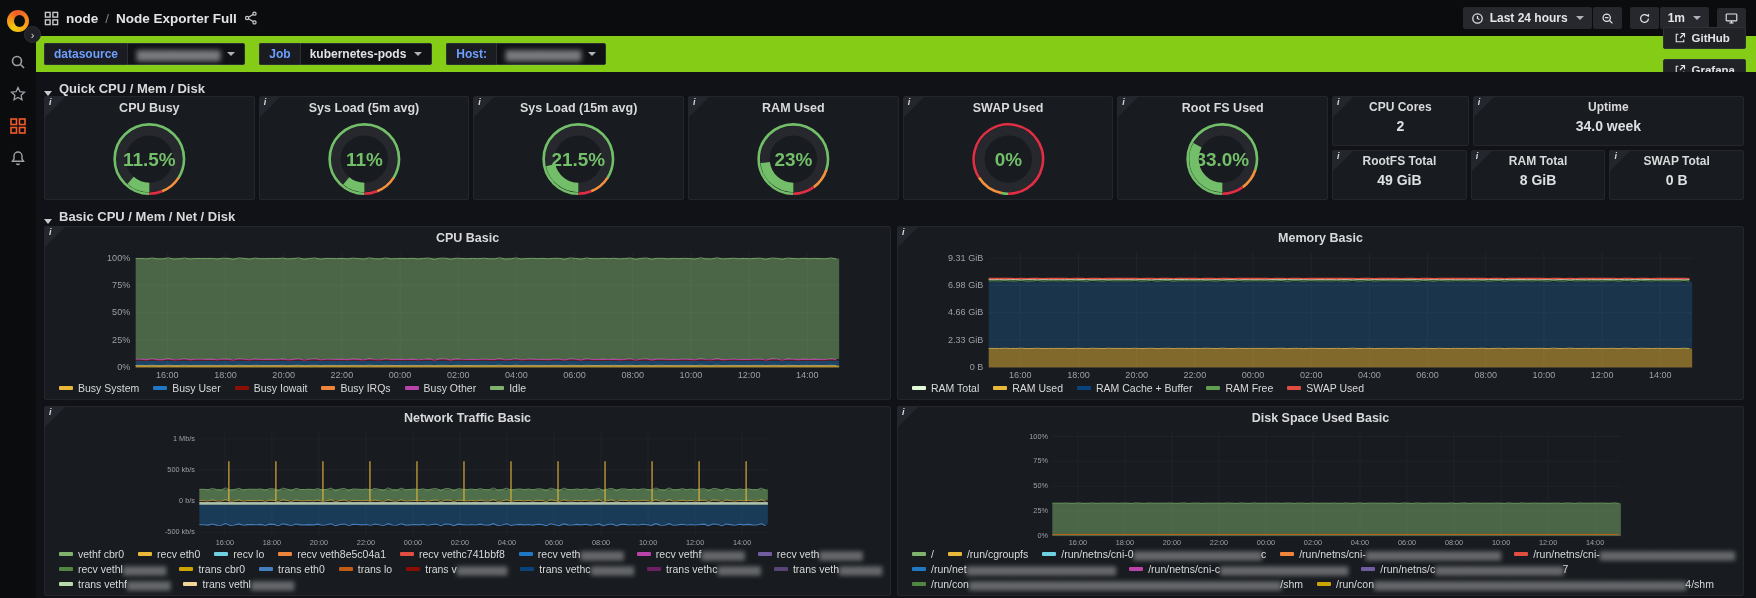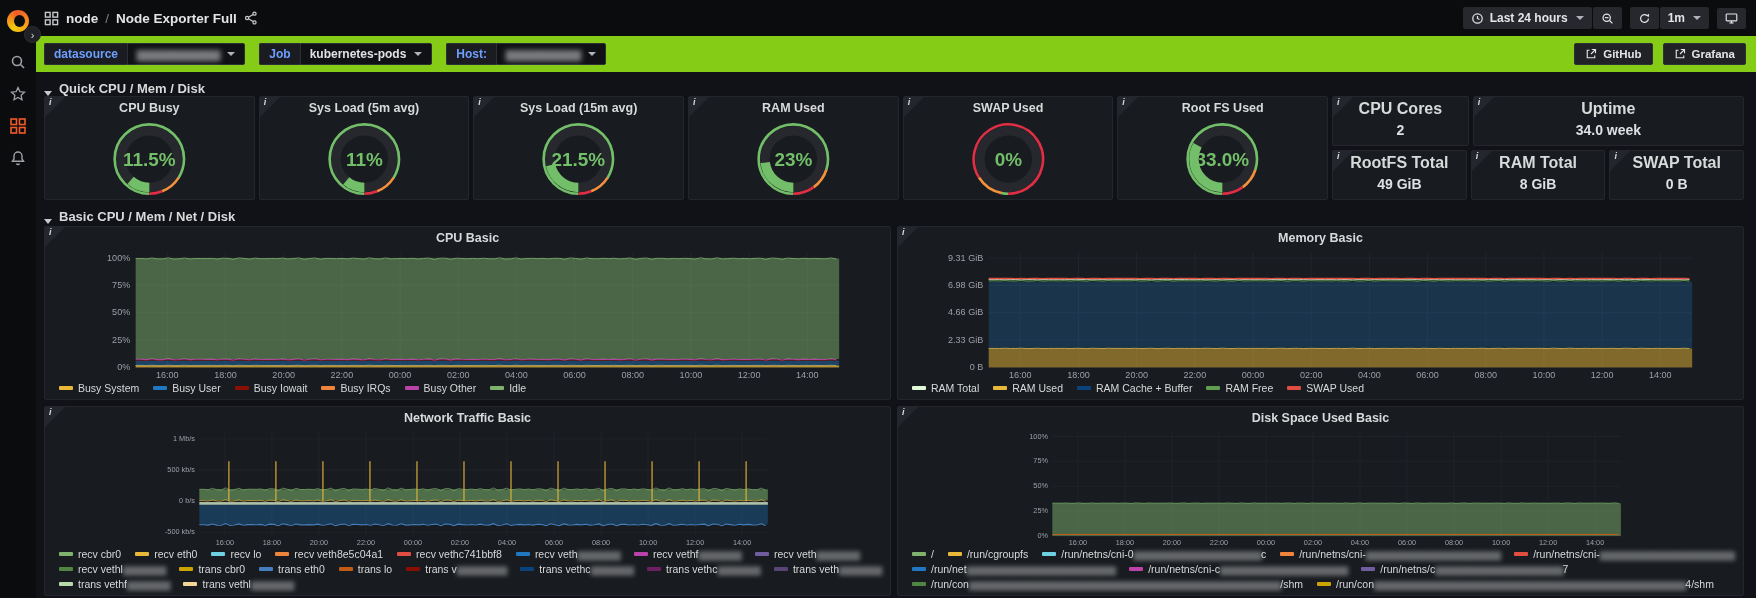--- a/index.html
+++ b/index.html
@@ -22,39 +22,39 @@
   .tchip{display:flex;align-items:center;gap:6px;background:#26282e;border-radius:2px;padding:4px 8px;font-size:12px;font-weight:bold;color:#e3e4e6;cursor:pointer;}
   .tchip .ic{width:13px;height:13px;}
   .caret{width:0;height:0;border-left:4px solid transparent;border-right:4px solid transparent;border-top:4px solid #aeb2b9;display:inline-block;margin-left:2px;}
   .chip-group{display:flex;gap:1px;}
   
   .submenu{height:36px;flex:0 0 36px;display:flex;align-items:center;gap:14px;padding:0 10px 0 8px;background:#84cc16;}
   .filter{display:flex;align-items:center;}
   .f-label{background:#1a1c21;border:1px solid #2c2f36;border-right:none;border-radius:2px 0 0 2px;color:#6e9fff;font-weight:bold;font-size:12px;padding:3px 9px;cursor:pointer;}
   .f-value{background:#0f1115;border:1px solid #2c2f36;border-radius:0 2px 2px 0;color:#e0e1e3;font-weight:bold;font-size:12px;padding:3px 9px;display:flex;align-items:center;gap:6px;cursor:pointer;}
   .blur{filter:blur(2.5px);opacity:.5;letter-spacing:-1px;}
-  .submenu-right{margin-left:auto;display:flex;gap:10px;}
+  .submenu-right{margin-left:auto;display:flex;gap:10px;flex-direction:column;}
   .link-btn{display:flex;align-items:center;gap:6px;background:#202226;border:1px solid #2e3138;border-radius:2px;padding:4px 10px;font-size:11.5px;font-weight:bold;color:#e3e4e6;cursor:pointer;}
   .link-btn .ic{width:12px;height:12px;}
   
   .dash{flex:1;background:#111217;padding:2px 12px 8px 8px;overflow:hidden;}
   .sec{display:flex;align-items:flex-end;gap:7px;height:22px;font-size:13px;font-weight:bold;color:#d8d9da;cursor:pointer;}
   .sec .scaret{width:0;height:0;border-left:4px solid transparent;border-right:4px solid transparent;border-top:5px solid #c7c9cc;}
   .panel{position:relative;background:#181b1f;border:1px solid #25262b;border-radius:2px;}
   .corner{position:absolute;top:0;left:0;width:0;height:0;border-top:20px solid #24262d;border-right:20px solid transparent;cursor:pointer;z-index:2;}
   .corner span{position:absolute;top:-20px;left:4px;font-size:9px;font-style:italic;font-weight:bold;color:#d8d9da;}
   .p-title{text-align:center;font-size:12.5px;font-weight:bold;color:#d8d9da;padding:4px 2px 2px;white-space:nowrap;overflow:hidden;cursor:pointer;}
   
   .row-gauges{display:flex;gap:4px;height:104px;margin-bottom:2px;}
   .gauge-panel{flex:1 1 0;display:flex;flex-direction:column;min-width:0;}
   .gauge-panel svg{flex:1;width:100%;min-height:0;}
   .stats{flex:0 0 412px;display:flex;flex-direction:column;gap:4px;}
   .stats-row{display:flex;gap:4px;flex:1;min-height:0;}
   .stat{display:flex;flex-direction:column;align-items:center;justify-content:flex-start;padding-top:3px;}
-  .stat .s-title{font-size:16px;font-weight:bold;color:#d8d9da;}
+  .stat .s-title{font-size:12px;font-weight:bold;color:#d8d9da;}
   .stat .s-value{font-size:14px;font-weight:bold;color:#dee0e3;margin-top:4px;}
   .w1{flex:1;} .w2{flex:2;}
   
   .charts{display:grid;grid-template-columns:1fr 1fr;grid-template-rows:174px 190px;gap:6px;margin-top:2px;}
   .chart-panel{display:flex;flex-direction:column;min-width:0;}
   .plot{flex:1;min-height:0;padding:0 4px;}
   .plot svg{display:block;width:100%;height:100%;}
   .legend{padding:0 8px 4px 14px;display:flex;flex-wrap:wrap;column-gap:14px;row-gap:1px;font-size:10.5px;color:#d8d9da;line-height:14px;}
   .lg{display:inline-flex;align-items:center;white-space:nowrap;cursor:pointer;}
   .lg .sw{display:inline-block;width:14px;height:4px;border-radius:1px;margin-right:5px;}
@@ -561,21 +561,21 @@
                 <line x1="799.2409" y1="101.33333333333334" x2="799.2409" y2="46.85714285714286" stroke="#EAB839" stroke-width="1.5" opacity="1"></line>
                 <path d="M52.0,100.7 L58.0,100.6 64.0,101.2 70.0,99.6 76.0,101.2 82.0,101.3 88.0,99.2 94.0,101.6 100.0,101.0 106.0,99.6 112.0,101.4 118.0,100.5 124.0,100.6 130.0,100.7 136.0,100.2 142.0,101.6 148.0,99.9 154.0,100.3 160.0,102.1 166.0,99.5 172.0,100.5 178.0,101.7 184.0,99.7 190.0,100.9 196.0,100.8 202.0,100.5 208.0,101.0 214.0,99.8 220.0,101.5 226.0,100.8 232.0,99.4 238.0,102.0 244.0,100.5 250.0,99.7 256.0,101.7 262.0,100.3 268.0,100.5 274.0,100.8 280.0,100.4 286.0,101.3 292.0,99.8 298.0,100.8 304.0,101.7 310.0,99.2 316.0,101.1 322.0,101.5 328.0,99.4 334.0,101.2 340.0,100.8 346.0,100.4 352.0,100.9 358.0,100.1 364.0,101.5 370.0,100.3 376.0,99.8 382.0,102.1 388.0,99.9 394.0,100.0 400.0,101.9 406.0,99.9 412.0,100.6 418.0,101.0 424.0,100.4 430.0,101.1 436.0,99.9 442.0,101.1 448.0,101.2 454.0,99.2 460.0,101.7 466.0,101.0 472.0,99.4 478.0,101.6 484.0,100.6 490.0,100.2 496.0,101.0 502.0,100.3 508.0,101.3 514.0,100.1 520.0,100.3 526.0,101.9 532.0,99.5 538.0,100.6 544.0,101.8 550.0,99.5 556.0,100.9 562.0,101.1 568.0,100.2 574.0,100.9 580.0,100.1 586.0,101.3 592.0,100.7 598.0,99.5 604.0,102.0 610.0,100.4 616.0,99.6 622.0,102.0 628.0,100.2 634.0,100.2 640.0,101.2 646.0,100.3 652.0,101.1 658.0,100.1 664.0,100.8 670.0,101.6 676.0,99.3 682.0,101.2 688.0,101.5 694.0,99.3 700.0,101.3 706.0,101.0 712.0,100.0 718.0,101.0 724.0,100.3 730.0,101.2 736.0,100.4 742.0,100.0 748.0,102.0 754.0,99.8 760.0,100.1 766.0,102.1 772.0,99.7 778.0,100.5 784.0,101.3 790.0,100.2 796.0,100.9 802.0,100.2 808.0,101.0 814.0,101.1 820.0,99.4 826.0,101.7 " fill="none" stroke="#EAB839" stroke-width="1" opacity="0.9"></path>
                 <rect x="52" y="102.6" width="777" height="3.7" fill="#E0F9D7" opacity="0.75"></rect>
                 <rect x="52" y="106.3" width="777" height="26.7" fill="#1F78C1" opacity="0.35"></rect>
                 <path d="M52.0,133.5 L58.0,133.5 64.0,134.1 70.0,132.5 76.0,134.1 82.0,134.2 88.0,132.0 94.0,134.5 100.0,133.9 106.0,132.4 112.0,134.3 118.0,133.4 124.0,133.4 130.0,133.6 136.0,133.1 142.0,134.5 148.0,132.8 154.0,133.1 160.0,134.9 166.0,132.3 172.0,133.4 178.0,134.6 184.0,132.6 190.0,133.7 196.0,133.7 202.0,133.4 208.0,133.8 214.0,132.7 220.0,134.3 226.0,133.6 232.0,132.2 238.0,134.8 244.0,133.3 250.0,132.5 256.0,134.6 262.0,133.1 268.0,133.3 274.0,133.7 280.0,133.3 286.0,134.2 292.0,132.6 298.0,133.6 304.0,134.6 310.0,132.1 316.0,134.0 322.0,134.3 328.0,132.3 334.0,134.1 340.0,133.7 346.0,133.2 352.0,133.7 358.0,133.0 364.0,134.3 370.0,133.2 376.0,132.7 382.0,135.0 388.0,132.7 394.0,132.9 400.0,134.8 406.0,132.8 412.0,133.4 418.0,133.9 424.0,133.3 430.0,133.9 436.0,132.8 442.0,134.0 448.0,134.1 454.0,132.1 460.0,134.5 466.0,133.9 472.0,132.2 478.0,134.5 484.0,133.5 490.0,133.1 496.0,133.8 502.0,133.2 508.0,134.1 514.0,132.9 520.0,133.2 526.0,134.8 532.0,132.3 538.0,133.5 544.0,134.7 550.0,132.4 556.0,133.7 562.0,133.9 568.0,133.1 574.0,133.8 580.0,133.0 586.0,134.1 592.0,133.6 598.0,132.4 604.0,134.8 610.0,133.2 616.0,132.5 622.0,134.8 628.0,133.1 634.0,133.1 640.0,134.0 646.0,133.2 652.0,133.9 658.0,132.9 664.0,133.6 670.0,134.4 676.0,132.1 682.0,134.1 688.0,134.3 694.0,132.1 700.0,134.2 706.0,133.8 712.0,132.9 718.0,133.9 724.0,133.2 730.0,134.0 736.0,133.3 742.0,132.8 748.0,134.8 754.0,132.7 760.0,132.9 766.0,134.9 772.0,132.6 778.0,133.4 784.0,134.2 790.0,133.0 796.0,133.8 802.0,133.1 808.0,133.8 814.0,134.0 820.0,132.3 826.0,134.5 " fill="none" stroke="#447EBC" stroke-width="1.5" opacity="1"></path>
               </svg>
             </div>
           <div class="legend">
               <span class="lg">
                 <i class="sw" style="background: rgb(126, 178, 109);"></i>
-                <span>recv cbr0</span>
+                <span>vethf cbr0</span>
               </span>
               <span class="lg">
                 <i class="sw" style="background: rgb(234, 184, 57);"></i>
                 <span>recv eth0</span>
               </span>
               <span class="lg">
                 <i class="sw" style="background: rgb(110, 208, 224);"></i>
                 <span>recv lo</span>
               </span>
               <span class="lg">

